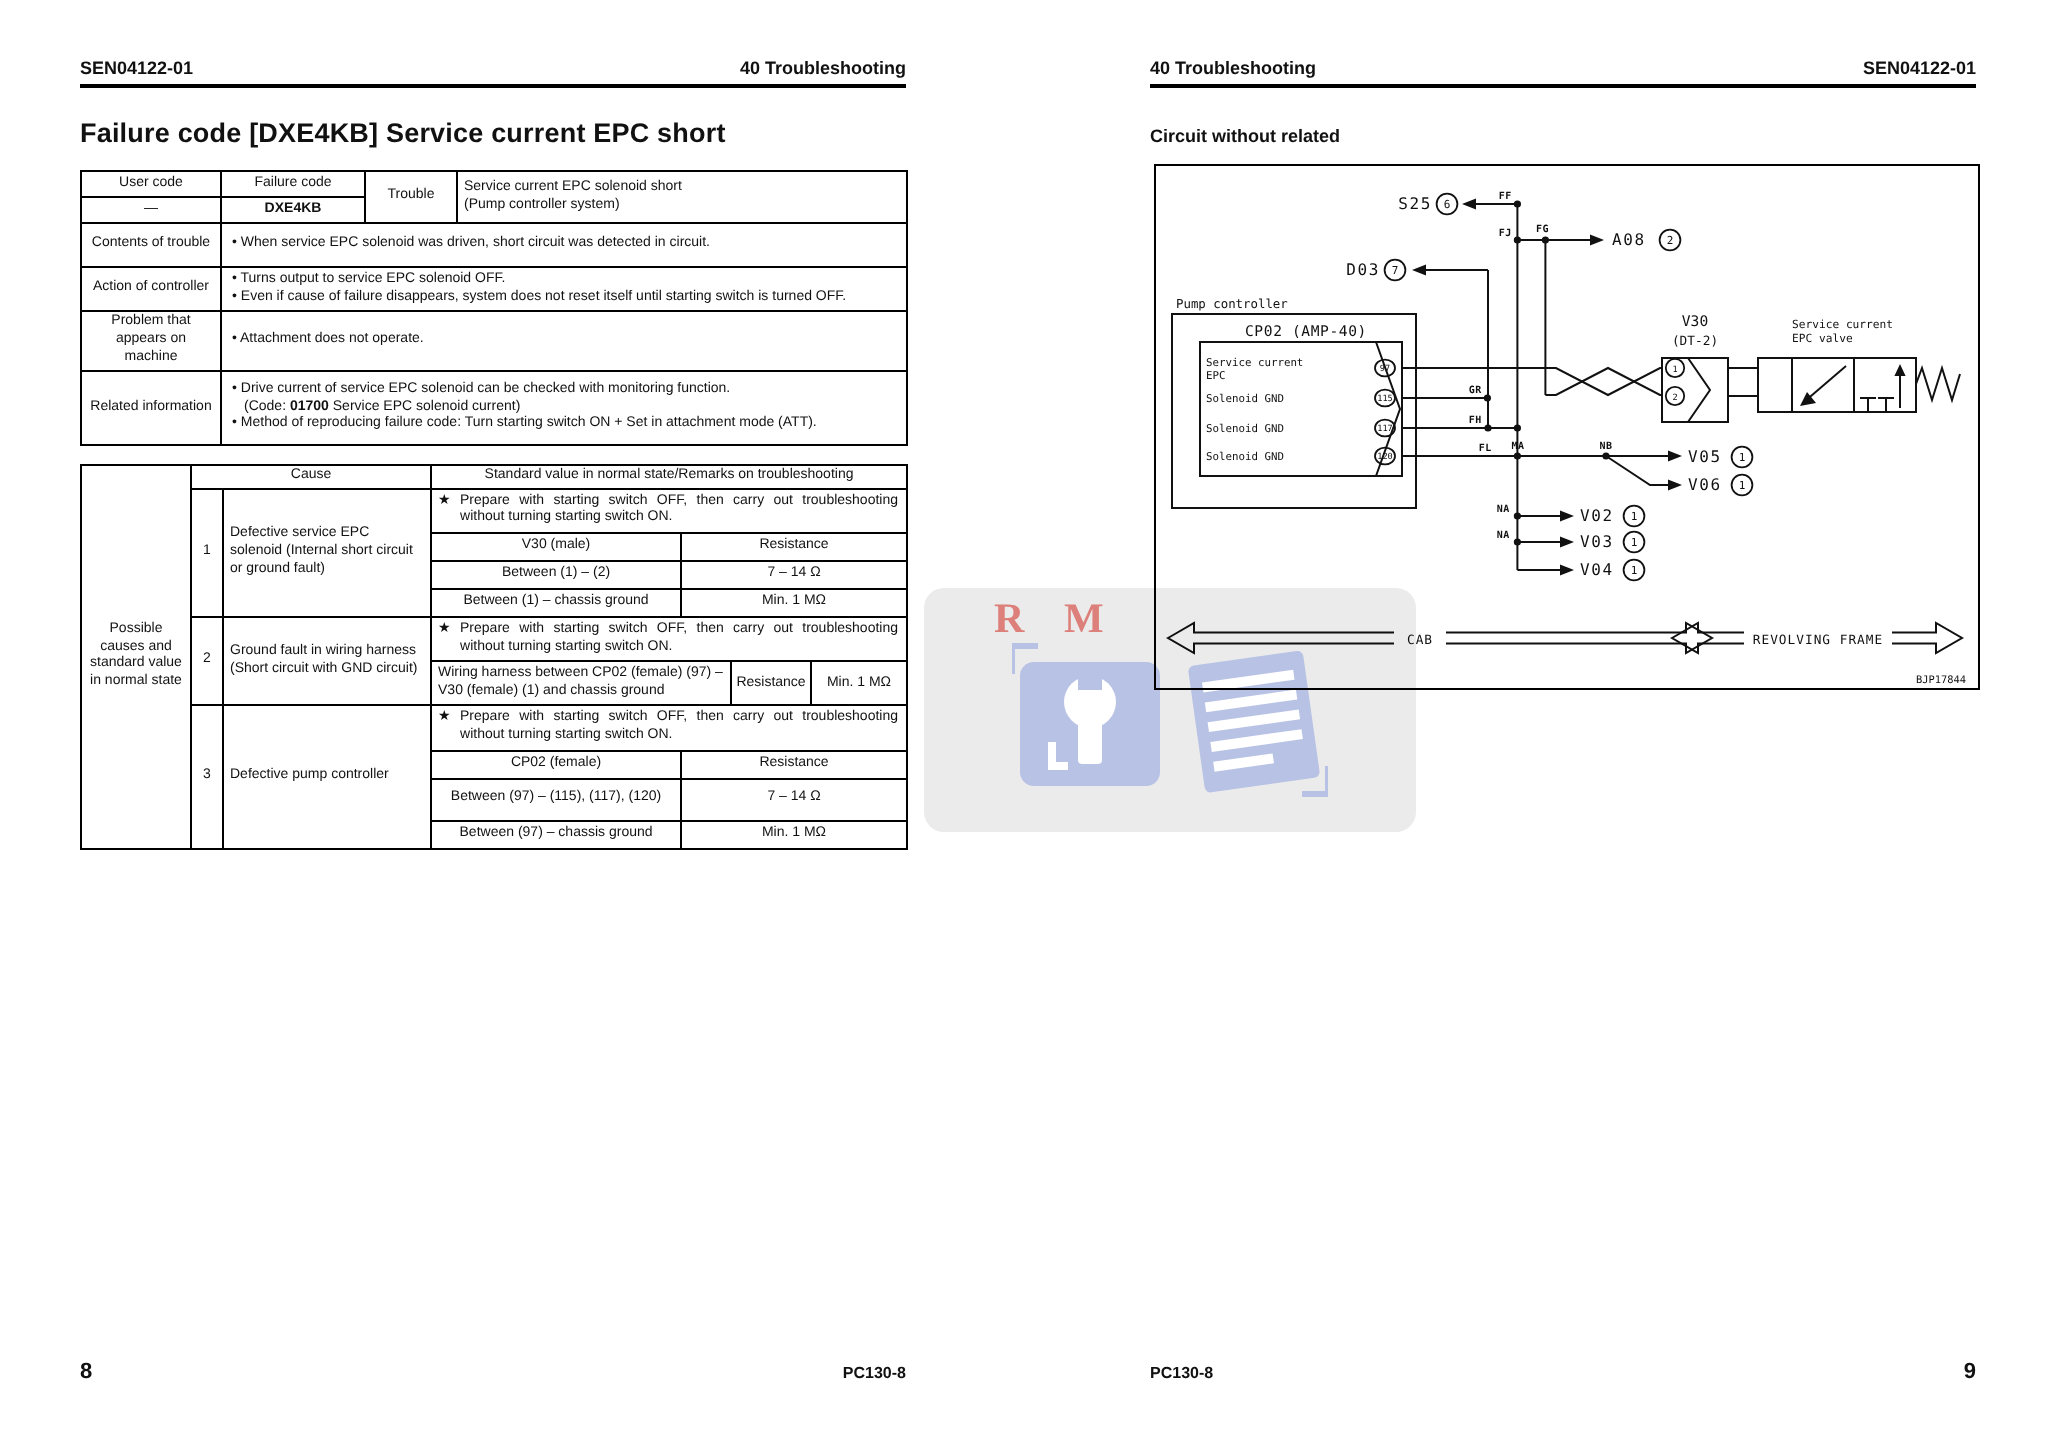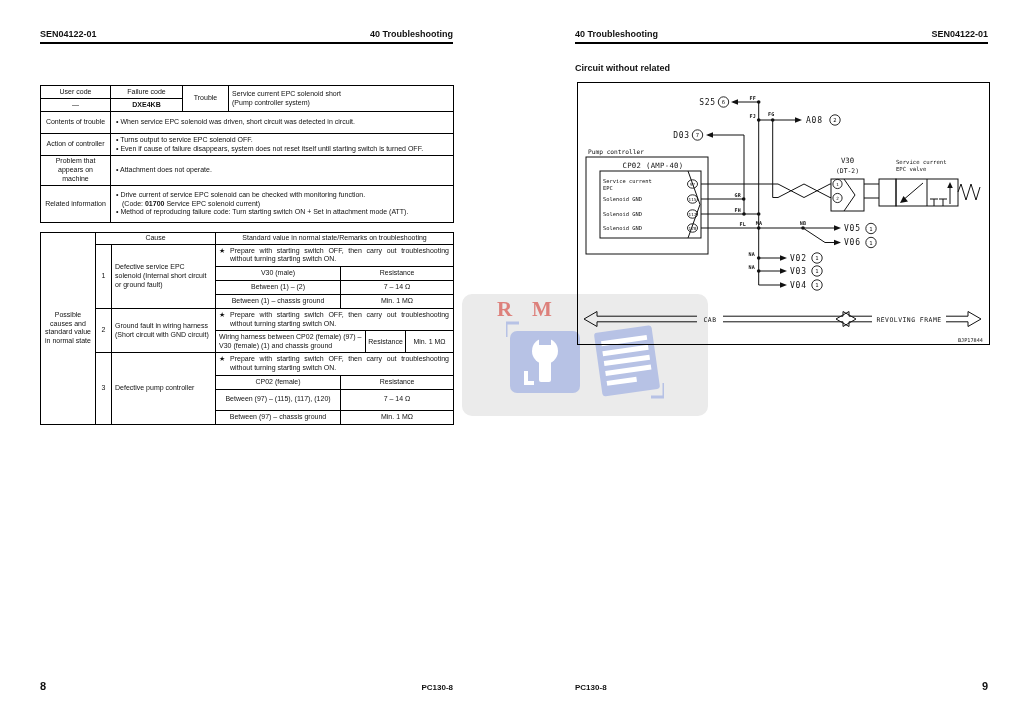--- a/index.html
+++ b/index.html
@@ -77,20 +77,21 @@
 </head>
 <body>
 
 <div class="sheet">
 
   <div class="phead pl">
     <span>SEN04122-01</span>
     <span>40 Troubleshooting</span>
   </div>
 
+  <div class="doc-title">Failure code [DXE4KB] Service current EPC short</div>
 
   <table class="t1">
     <colgroup>
         <col style="width:70px">
         <col style="width:72px">
         <col style="width:46px">
         <col style="width:225px">
       </colgroup>
     <tbody>
         <tr style="height:13px">

